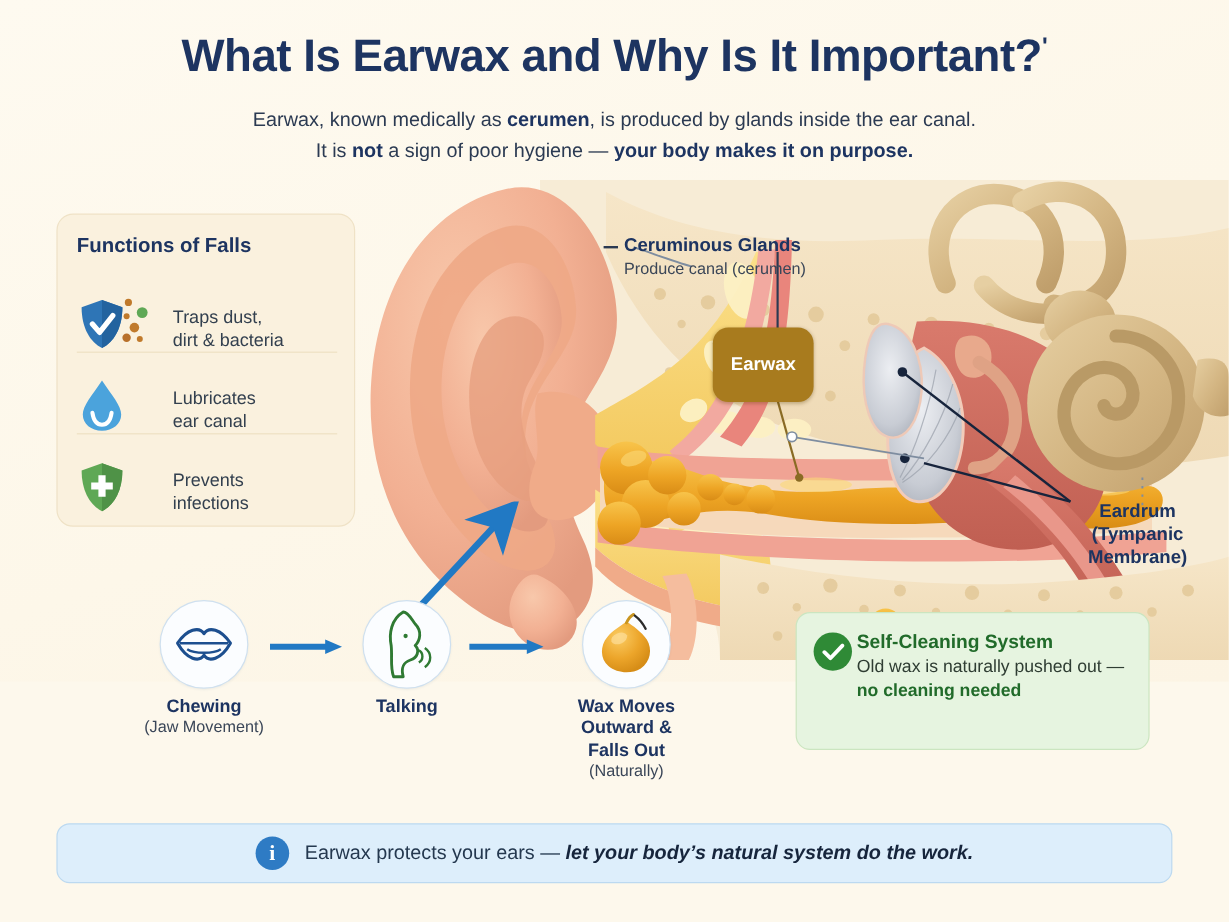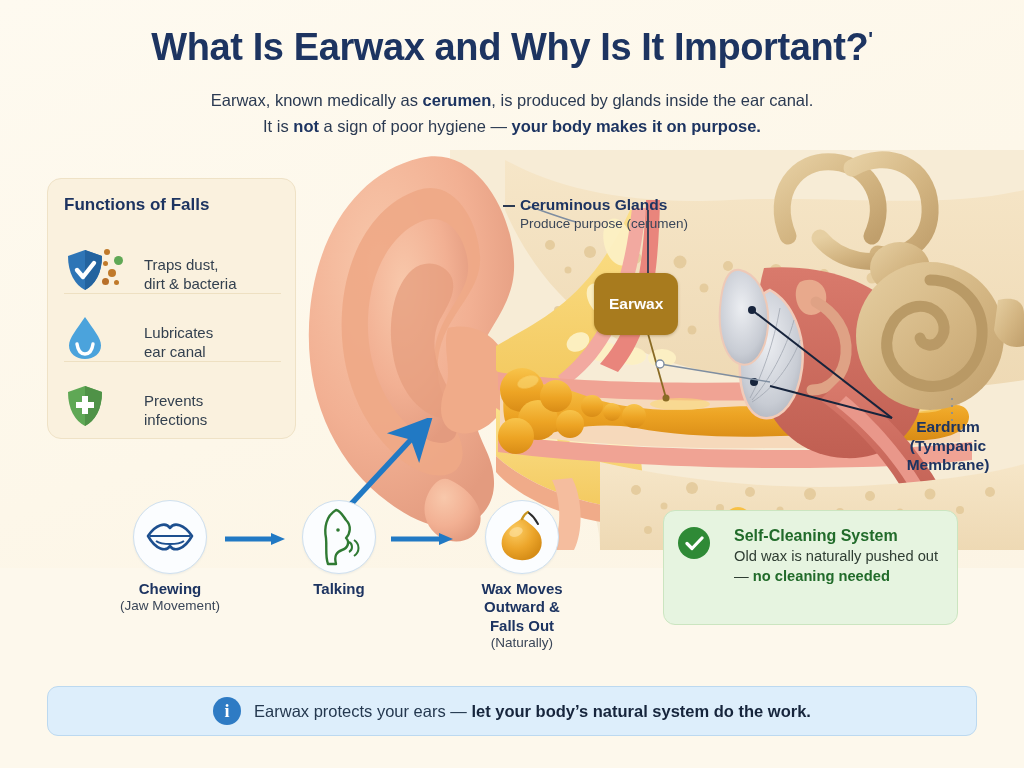--- a/index.html
+++ b/index.html
@@ -103,21 +103,21 @@
   #node-wax  { left:447px; top:500px; }
   .arrow { position:absolute; height:14px; }
   #arrow1 { left:225px; top:532px; width:60px; }
   #arrow2 { left:391px; top:532px; width:62px; }
 
   
   #green {
     position:absolute; left:663px; top:510px; width:295px; height:115px;
     background:#e6f4e0; border:1px solid #cbe5c0; border-radius:12px;
     padding:14px 16px 12px 14px;
-    display:flex; gap:24px; align-items:flex-start;
+    display:flex; gap:4px; align-items:flex-start;
   }
   #green .gcirc {
     flex:0 0 32px; width:32px; height:32px; border-radius:50%;
     background:#2f8a36; display:flex; align-items:center; justify-content:center;
     margin-top:2px;
   }
   #green .gtxt { font-size:14.7px; color:#2f3d33; line-height:1.34; }
   #green .gtitle { font-size:16px; font-weight:bold; color:#216b2a; margin-bottom:1px; }
   #green .gtxt b { color:#216b2a; }
 
@@ -126,21 +126,21 @@
     position:absolute; left:47px; top:686px; width:930px; height:50px;
     background:#ddeefb; border:1px solid #bcd9f0; border-radius:11px;
     display:flex; align-items:center; justify-content:center; gap:13px;
   }
   #banner .icirc {
     width:28px; height:28px; border-radius:50%; background:#2e7bc4;
     display:flex; align-items:center; justify-content:center;
     color:#fff; font-size:18px; font-weight:bold; font-family:"Liberation Serif", serif;
   }
   #banner .btxt { font-size:16.5px; color:#24384f; }
-  #banner .btxt b { color:#16253c; }
+  #banner .btxt b { color:#16253c;font-style:italic; }
 </style>
 </head>
 <body>
 
 <div id="stage">
 
   <div id="title">
     <span>What Is Earwax and Why Is It Important?</span><span class="tick">'</span>
   </div>
   <div id="subtitle">
@@ -416,21 +416,21 @@
       <div class="fn-text">
         <div>Prevents</div>
         <div>infections</div>
       </div>
     </div>
   </div>
 
   <div class="anno" id="lbl-glands">
     <div class="dash"></div>
     <div class="t1">Ceruminous Glands</div>
-    <div class="t2">Produce purpose (cerumen)</div>
+    <div class="t2">Produce canal (cerumen)</div>
   </div>
 
   <div id="pill-earwax">Earwax</div>
 
   <div class="anno" id="lbl-eardrum">
     <div>Eardrum</div>
     <div>(Tympanic</div>
     <div>Membrane)</div>
   </div>
 

